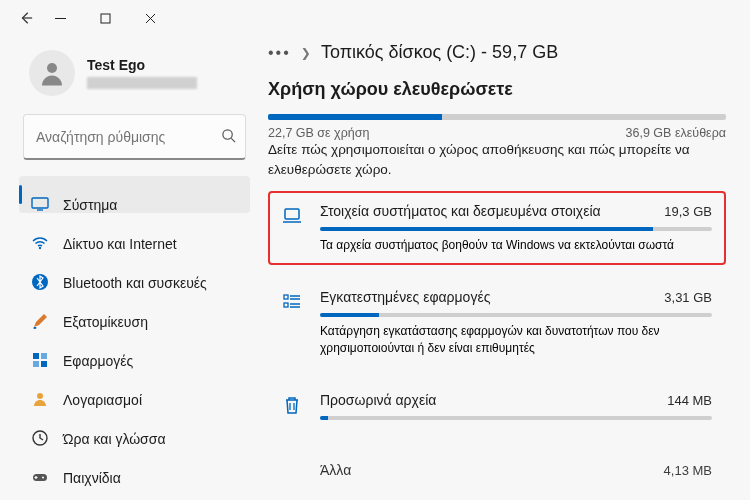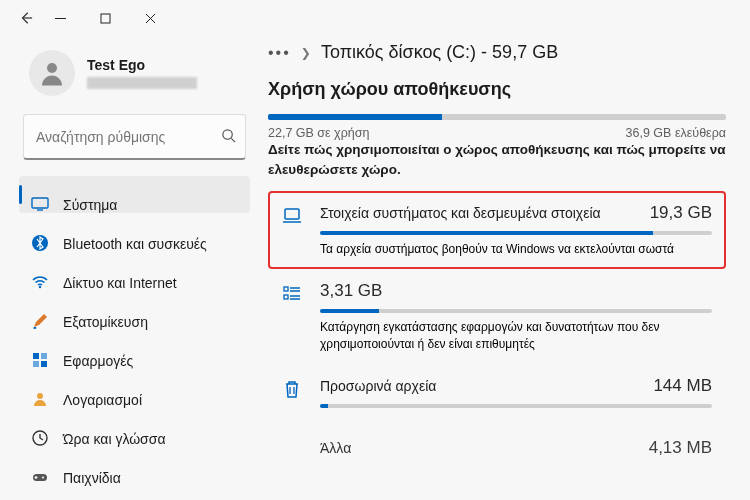--- a/index.html
+++ b/index.html
@@ -27,29 +27,29 @@
   .nav-item .nlabel { font-size: 14px; }
   .main { flex: 1; padding: 6px 24px 0 10px; overflow: hidden; }
   .breadcrumb { display: flex; align-items: center; gap: 10px; margin-bottom: 16px; }
   .dots { font-size: 16px; color: #555; letter-spacing: 2px; }
   .chev { color: #777; font-size: 12px; }
   .crumb-title { font-size: 18px; font-weight: 400; }
   .section-title { font-size: 18px; font-weight: 600; margin-bottom: 14px; }
   .overall-bar { height: 6px; background: #cfcfcf; border-radius: 2px; overflow: hidden; margin-bottom: 6px; }
   .overall-fill { height: 100%; background: #0067c0; }
   .bar-labels { display: flex; justify-content: space-between; font-size: 12.5px; color: #5e5e5e; }
-  .desc { font-size: 13.5px; margin-bottom: 12px; line-height: 1.45; font-weight: bold; }
-  .cats { display: flex; flex-direction: column; gap: 0; }
+  .desc { font-size: 13.5px; margin-bottom: 12px; line-height: 1.45; }
+  .cats { display: flex; flex-direction: column; gap: 12px; }
   .cat { display: flex; gap: 14px; padding: 10px 12px 10px 8px; border: 2px solid transparent; border-radius: 4px; }
   .cat.highlight { border-color: #e43030; }
   .cat-icon { width: 28px; display: flex; justify-content: center; padding-top: 2px; color: #0067c0; }
   .cat-body { flex: 1; }
   .cat-head { display: flex; justify-content: space-between; align-items: baseline; }
   .cat-title { font-size: 14px; }
-  .cat-size { font-size: 17px; color: #2a2a2a; }
+  .cat-size { font-size: 13px; color: #2a2a2a; }
   .cat-bar { height: 4px; background: #cfcfcf; border-radius: 2px; margin: 8px 0 6px 0; overflow: hidden; }
   .cat-fill { height: 100%; background: #0067c0; }
   .cat-sub { font-size: 12px; color: #000000; line-height: 1.35; }
 </style>
 </head>
 <body>
 
 <div class="titlebar">
   <span class="back">
     <svg width="14" height="14" viewBox="0 0 16 16">
@@ -105,34 +105,34 @@
             <svg width="18" height="18" viewBox="0 0 18 18">
               <rect x="1" y="3" width="16" height="10" rx="1" stroke="#0067c0" stroke-width="1.4" fill="none"></rect>
               <path d="M6 15h6" stroke="#0067c0" stroke-width="1.4"></path>
             </svg>
           </span>
         <span class="nlabel">Σύστημα</span>
       </div>
       <div class="nav-item">
         <span class="nicon">
             <svg width="18" height="18" viewBox="0 0 18 18">
+              <path d="M2 7c4-4 10-4 14 0M4.5 9.5c2.5-2.5 6.5-2.5 9 0M7 12c1-1 3-1 4 0" stroke="#0067c0" stroke-width="1.5" fill="none"></path>
+              <circle cx="9" cy="14" r="1.2" fill="#0067c0"></circle>
+            </svg>
+          </span>
+        <span class="nlabel">Δίκτυο και Internet</span>
+      </div>
+      <div class="nav-item">
+        <span class="nicon">
+            <svg width="18" height="18" viewBox="0 0 18 18">
               <circle cx="9" cy="9" r="8" fill="#0067c0"></circle>
               <path d="M6 5l6 8-3 2V3l3 2-6 8" stroke="#fff" stroke-width="1.2" fill="none"></path>
             </svg>
           </span>
         <span class="nlabel">Bluetooth και συσκευές</span>
-      </div>
-      <div class="nav-item">
-        <span class="nicon">
-            <svg width="18" height="18" viewBox="0 0 18 18">
-              <path d="M2 7c4-4 10-4 14 0M4.5 9.5c2.5-2.5 6.5-2.5 9 0M7 12c1-1 3-1 4 0" stroke="#0067c0" stroke-width="1.5" fill="none"></path>
-              <circle cx="9" cy="14" r="1.2" fill="#0067c0"></circle>
-            </svg>
-          </span>
-        <span class="nlabel">Δίκτυο και Internet</span>
       </div>
       <div class="nav-item">
         <span class="nicon">
             <svg width="18" height="18" viewBox="0 0 18 18">
               <path d="M3 15l2-5 8-8 3 3-8 8z" fill="#d97a2e"></path>
               <path d="M3 15c-1 1-1 2 1 2 1 0 2-1 1-2z" fill="#0067c0"></path>
             </svg>
           </span>
         <span class="nlabel">Εξατομίκευση</span>
       </div>
@@ -178,21 +178,21 @@
     </nav>
   </aside>
 
   <main class="main">
     <div class="breadcrumb">
       <span class="dots">•••</span>
       <span class="chev">❯</span>
       <span class="crumb-title">Τοπικός δίσκος (C:) - 59,7 GB</span>
     </div>
 
-    <div class="section-title">Χρήση χώρου αποθήκευσης</div>
+    <div class="section-title">Χρήση χώρου ελευθερώσετε</div>
 
     <div class="overall-bar">
       <div class="overall-fill" style="width:38%"></div>
     </div>
     <div class="bar-labels">
       <span>22,7 GB σε χρήση</span>
       <span>36,9 GB ελεύθερα</span>
     </div>
 
     <p class="desc">Δείτε πώς χρησιμοποιείται ο χώρος αποθήκευσης και πώς μπορείτε να ελευθερώσετε χώρο.</p>
@@ -222,20 +222,21 @@
         <div class="cat-icon">
             <svg width="22" height="22" viewBox="0 0 22 22">
               <rect x="3" y="4" width="4" height="4" stroke="#0067c0" stroke-width="1.3" fill="none"></rect>
               <path d="M9 5h10M9 8h10" stroke="#0067c0" stroke-width="1.3"></path>
               <rect x="3" y="12" width="4" height="4" stroke="#0067c0" stroke-width="1.3" fill="none"></rect>
               <path d="M9 13h10M9 16h10" stroke="#0067c0" stroke-width="1.3"></path>
             </svg>
           </div>
         <div class="cat-body">
           <div class="cat-head">
+            <span class="cat-title">Εγκατεστημένες εφαρμογές</span>
             <span class="cat-size">3,31 GB</span>
           </div>
           <div class="cat-bar">
               <div class="cat-fill" style="width:15%"></div>
             </div>
           <div class="cat-sub">Κατάργηση εγκατάστασης εφαρμογών και δυνατοτήτων που δεν χρησιμοποιούνται ή δεν είναι επιθυμητές</div>
         </div>
       </div>
 
       <div class="cat">

